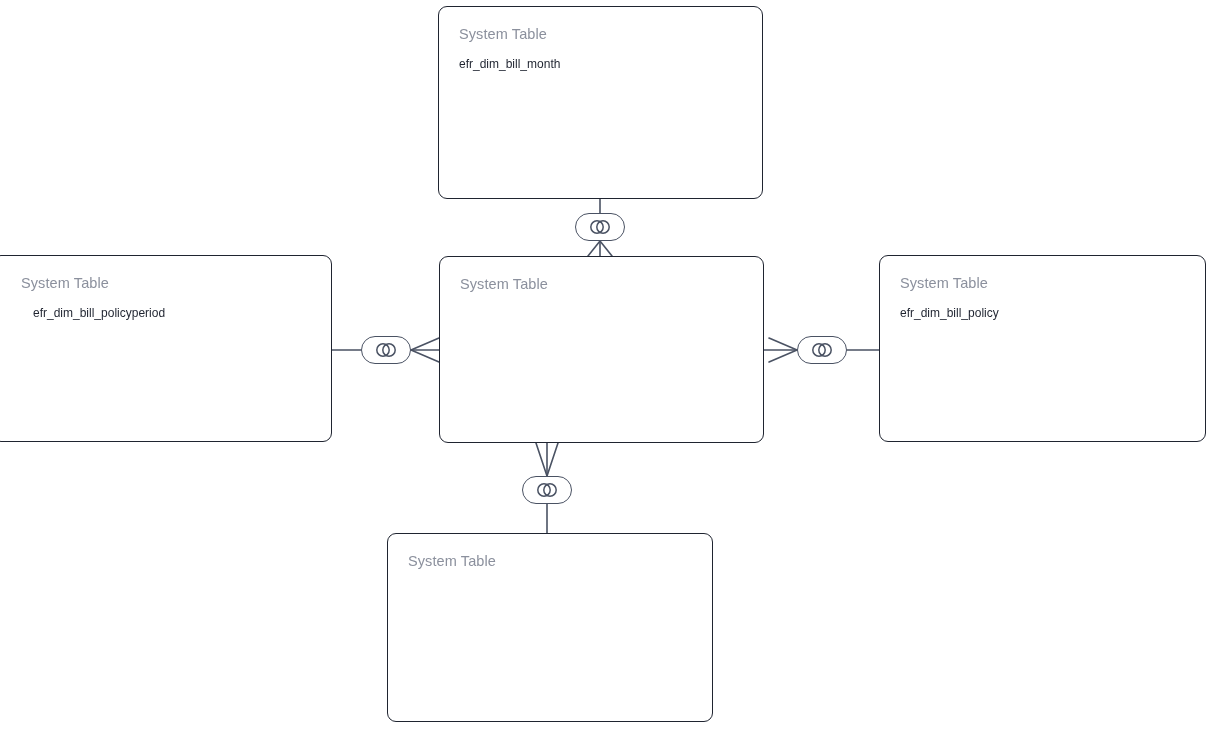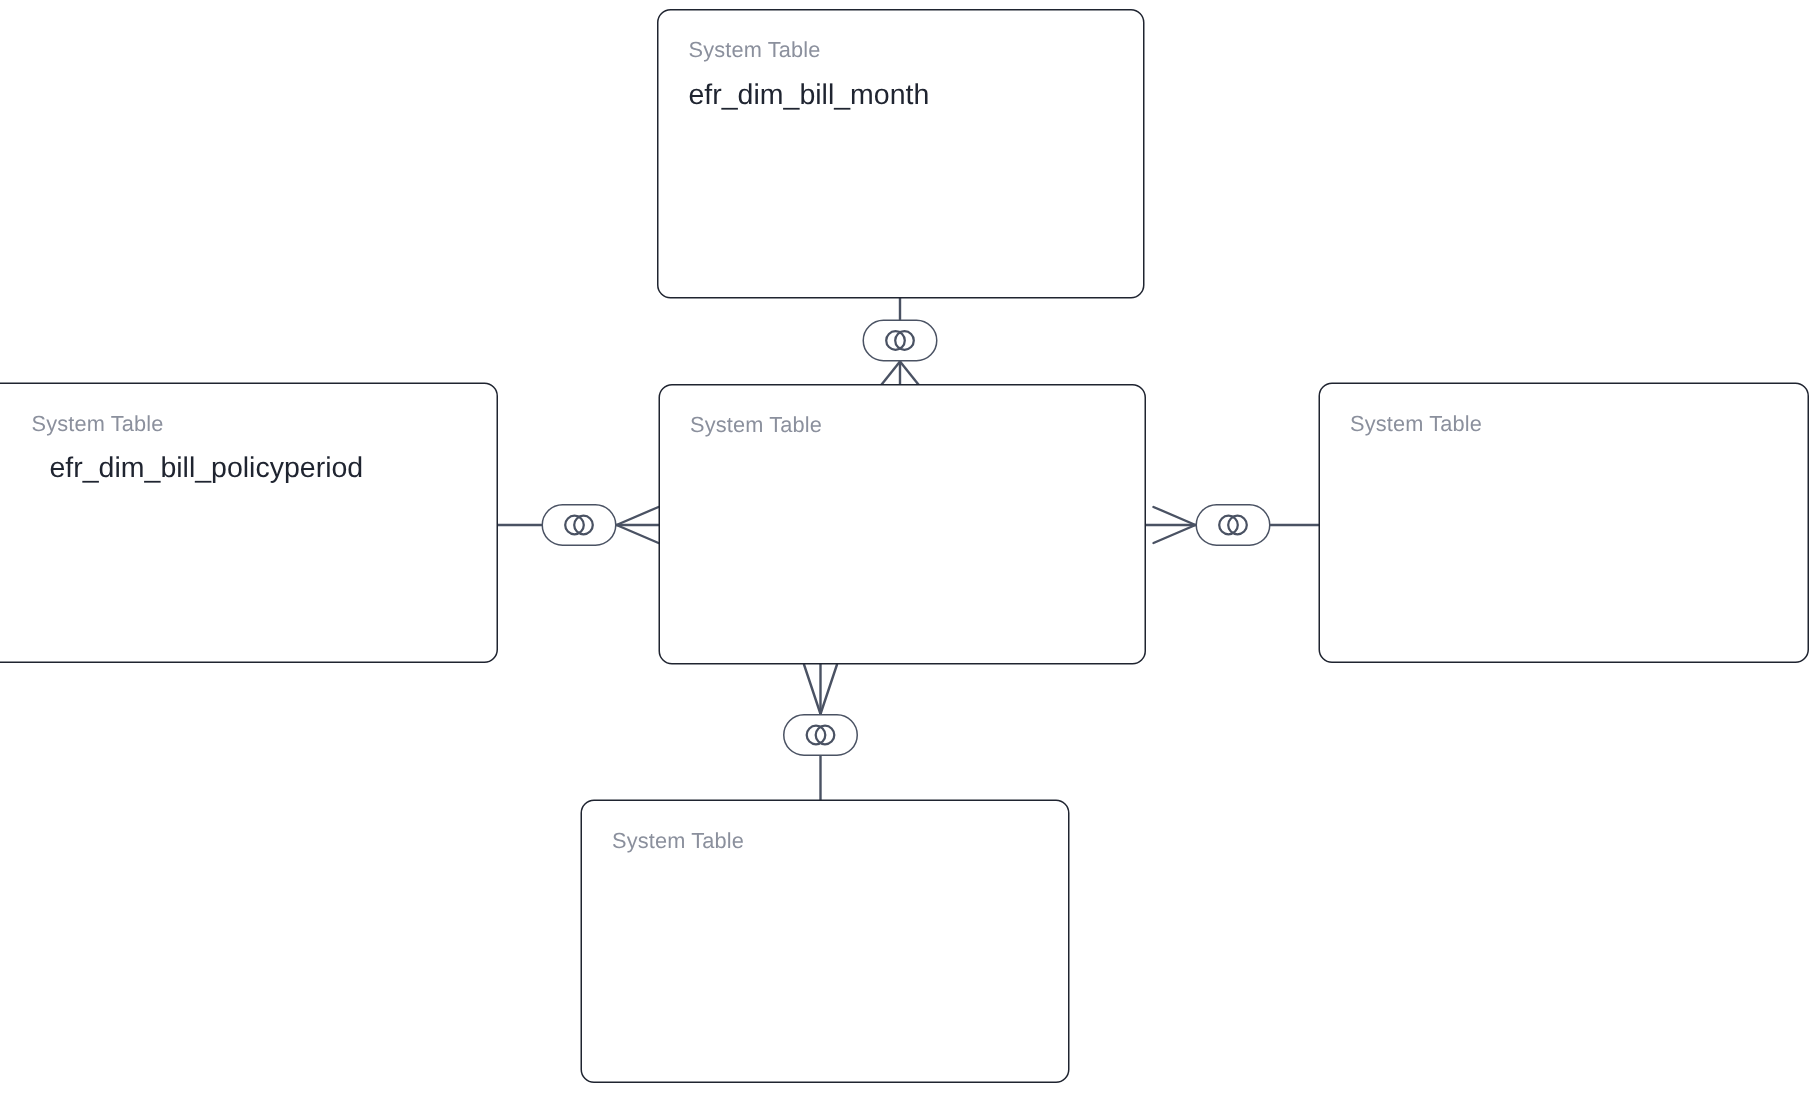--- a/index.html
+++ b/index.html
@@ -39,21 +39,21 @@
   }
   .node-kind {
     font-size: 14.5px;
     line-height: 18px;
     color: #8b909d;
     letter-spacing: 0.1px;
     white-space: nowrap;
   }
   .node-title {
     margin-top: 10px;
-    font-size: 19px;
+    font-size: 12px;
     line-height: 22px;
     color: #1f2430;
     white-space: nowrap;
   }
   .rel-badge {
     position: absolute;
     box-sizing: border-box;
     background: #ffffff;
     border: 1.6px solid #4a5263;
     border-radius: 14px;
@@ -110,20 +110,21 @@
     <div class="node-kind" style="margin-left:8px;">System Table</div>
     <div class="node-title" style="margin-left:20px;">efr_dim_bill_policyperiod</div>
   </div>
 
   <div class="node" style="left:439px; top:256px; width:325px; height:187px;">
     <div class="node-kind">System Table</div>
   </div>
 
   <div class="node" style="left:879px; top:255px; width:327px; height:187px;">
     <div class="node-kind">System Table</div>
+    <div class="node-title">efr_dim_bill_policy</div>
   </div>
 
   <div class="node" style="left:387px; top:533px; width:326px; height:189px;">
     <div class="node-kind">System Table</div>
   </div>
 
   <div class="rel-badge" style="left:575px; top:213px; width:50px; height:28px;">
     <span>
       <svg width="26" height="16" viewBox="0 0 26 16">
         <circle cx="10" cy="8" r="6.2" fill="none" stroke="#4a5263" stroke-width="1.5"></circle>

